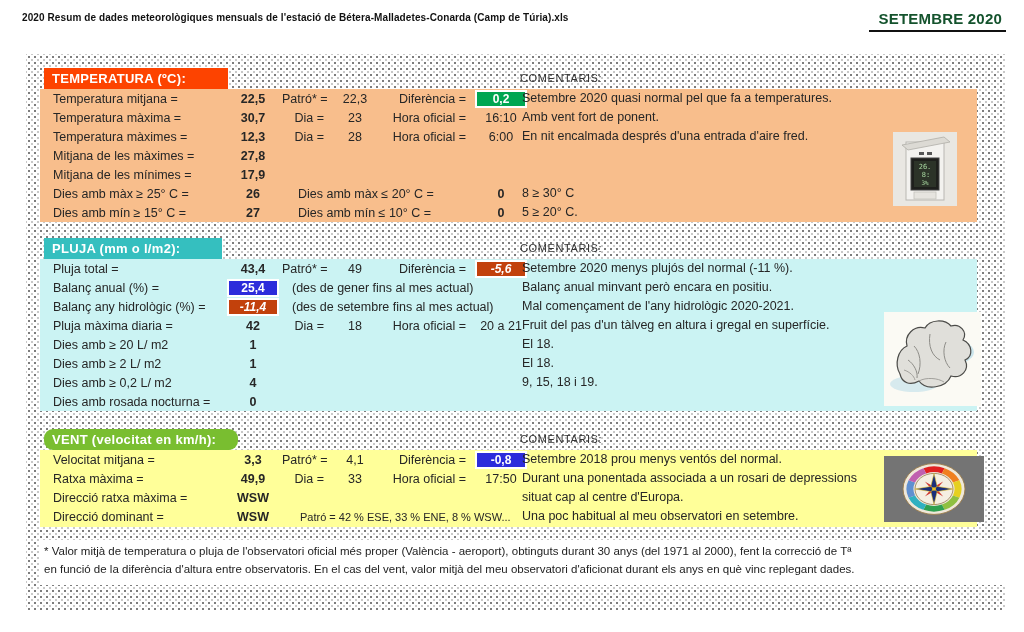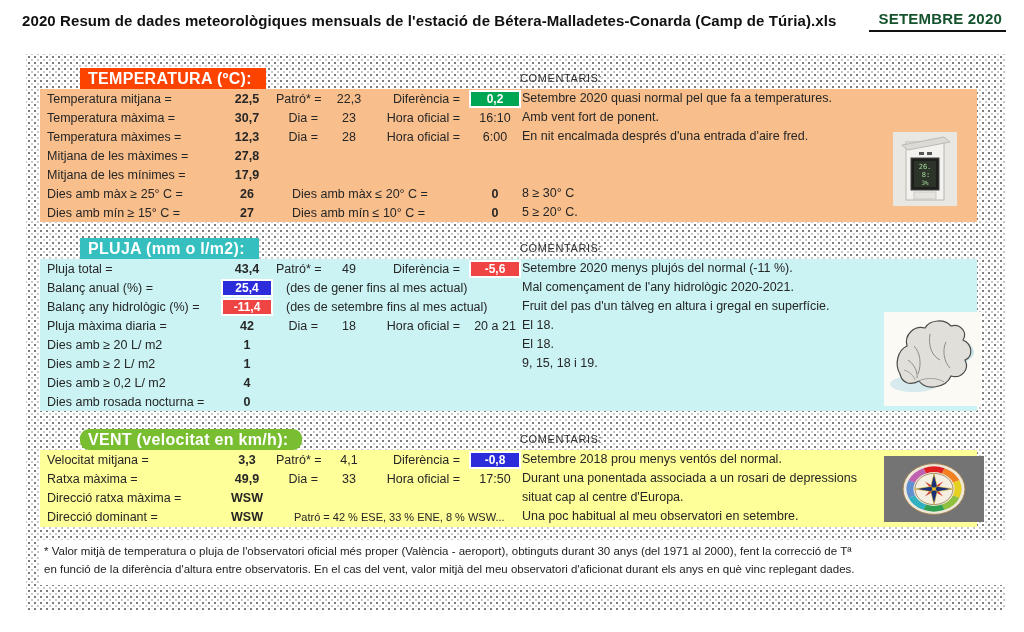--- a/index.html
+++ b/index.html
@@ -1,66 +1,66 @@
 <!DOCTYPE html>
 <html><head>
 <meta charset="utf-8">
 <style>
   html,body{margin:0;padding:0;background:#fff;}
   .page{position:relative;width:1024px;height:632px;background:#ffffff;
         font-family:"Liberation Sans",sans-serif;color:#262626;overflow:hidden;}
 
   
   .title{position:absolute;left:22px;top:12px;width:830px;
-         font-size:15px;font-weight:700;color:#111;letter-spacing:0.1px;white-space:nowrap;}
+         font-size:10px;font-weight:700;color:#111;letter-spacing:0.1px;white-space:nowrap;}
   .month{position:absolute;right:18px;top:10px;font-size:15px;font-weight:700;color:#14532d;
          border-bottom:2.5px solid #111;padding:0 4px 3px 10px;letter-spacing:0.2px;}
 
   
   .dotted{position:absolute;left:26px;top:54px;width:980px;height:556px;background-color:#fff;
     background-image:
       radial-gradient(circle,#7d7d7d 0.9px, transparent 1.05px),
       radial-gradient(circle,#c9c9c9 0.9px, transparent 1.05px);
     background-size:6px 6px,6px 6px;
     background-position:0 0,3px 3px;}
 
   
-  .hdr{position:absolute;z-index:3;color:#fff;font-weight:700;font-size:16px;
-       height:21px;line-height:21px;padding:0 14px 0 8px;letter-spacing:0.3px;white-space:nowrap;margin-left:36px;}
+  .hdr{position:absolute;z-index:3;color:#fff;font-weight:700;font-size:13px;
+       height:21px;line-height:21px;padding:0 14px 0 8px;letter-spacing:0.3px;white-space:nowrap;}
   .hdr-temp{left:44px;top:68px;background:#fd4300;min-width:162px;}
   .hdr-pluja{left:44px;top:238px;background:#35bfbf;min-width:156px;}
   .hdr-vent{left:44px;top:429px;background:#79be30;min-width:172px;border-radius:9px;}
 
   .comentaris{position:absolute;z-index:3;left:520px;font-size:11px;color:#333;
               letter-spacing:0.6px;white-space:nowrap;}
   .com-temp{top:72px;} .com-pluja{top:242px;} .com-vent{top:433px;}
 
   
   .panel{position:absolute;left:40px;width:937px;z-index:2;}
   .panel-temp{top:89px;height:133px;background:#f8be8c;}
   .panel-pluja{top:259px;height:152px;background:#cbf3f3;}
   .panel-vent{top:450px;height:77px;background:#ffff99;}
 
-  .rows{position:absolute;left:2px;top:0;width:482px;}
+  .rows{position:absolute;left:8px;top:0;width:482px;}
   .row{display:grid;grid-template-columns:176px 58px 48px 50px 92px 58px;
        height:19px;align-items:center;font-size:12.5px;}
   .lbl{padding-left:5px;white-space:nowrap;}
   .val{font-weight:700;text-align:center;white-space:nowrap;}
   .k{text-align:right;padding-right:6px;white-space:nowrap;}
   .v{text-align:center;white-space:nowrap;}
   .v2{text-align:center;white-space:nowrap;}
   .lbl2{grid-column:3/6;padding-left:16px;white-space:nowrap;}
   .note{grid-column:3/7;padding-left:10px;white-space:nowrap;}
   .patro-line{grid-column:3/7;padding-left:18px;font-size:11px;white-space:nowrap;}
   .boldv{font-weight:700;}
 
   .box{display:inline-block;min-width:42px;padding:0 3px;text-align:center;color:#fff;
        font-weight:700;border:2px solid #fff;font-size:12px;line-height:14px;}
   .box-green{background:#00a651;}
-  .box-red{background:#ef4444;}
+  .box-red{background:#c2410c;font-style:italic;}
   .box-blue{background:#2c2cdb;}
 
   .comments{position:absolute;left:482px;top:0;width:450px;}
   .cl{height:19px;line-height:19px;font-size:12.5px;white-space:nowrap;}
 
   .panel-img{position:absolute;z-index:4;}
   .img-temp{left:853px;top:43px;}
   .img-pluja{left:844px;top:53px;}
   .img-vent{left:844px;top:6px;}
 
@@ -196,20 +196,21 @@
         <div class="lbl">Dies amb ≥ 0,2 L/ m2</div>
         <div class="val">4</div>
       </div>
       <div class="row">
         <div class="lbl">Dies amb rosada nocturna =</div>
         <div class="val">0</div>
       </div>
     </div>
     <div class="comments">
       <div class="cl">Setembre 2020 menys plujós del normal (-11 %).</div>
+      <div class="cl">Balanç anual minvant però encara en positiu.</div>
       <div class="cl">Mal començament de l'any hidrològic 2020-2021.</div>
       <div class="cl">Fruit del pas d'un tàlveg en altura i gregal en superfície.</div>
       <div class="cl">El 18.</div>
       <div class="cl">El 18.</div>
       <div class="cl">9, 15, 18 i 19.</div>
       <div class="cl"></div>
     </div>
     <svg class="panel-img img-pluja" width="97" height="94" viewBox="0 0 97 94">
       <rect x="0" y="0" width="97" height="94" fill="#fbfaf4"></rect>
       <ellipse cx="62" cy="40" rx="28" ry="14" fill="#bfe0ea" opacity="0.8"></ellipse>

